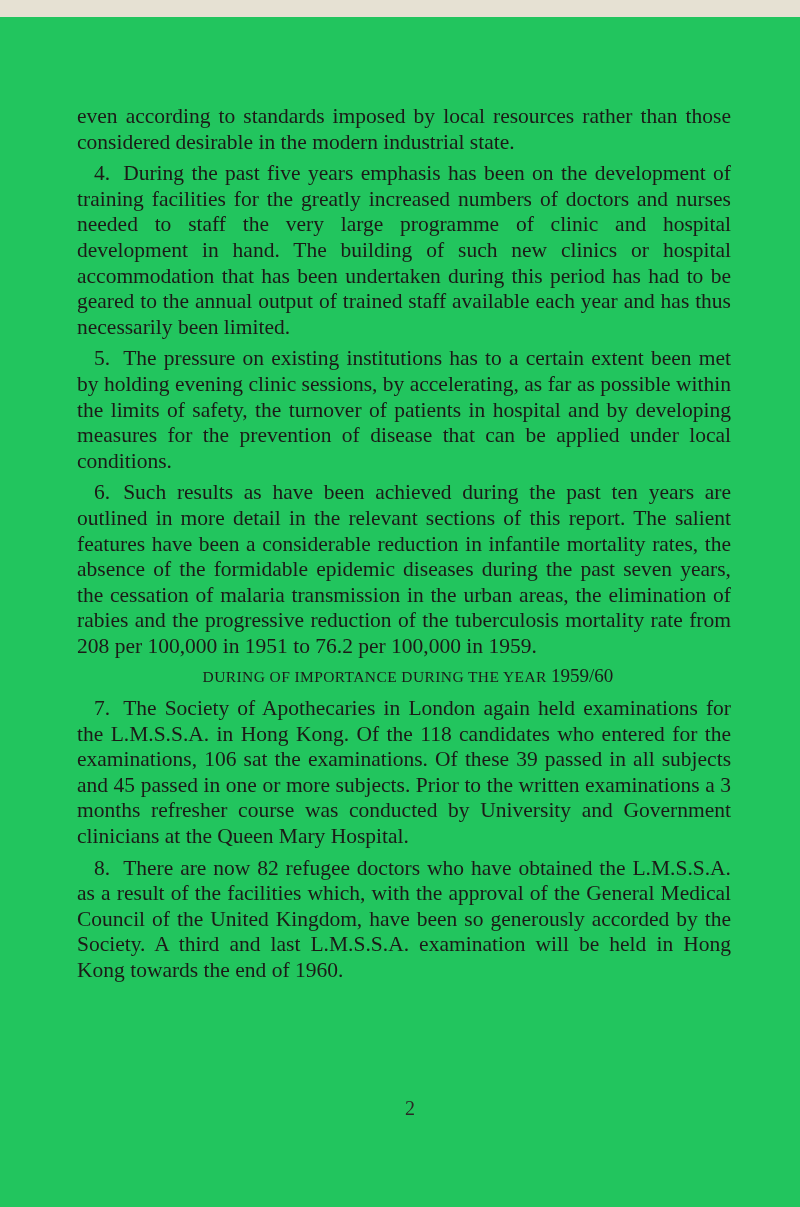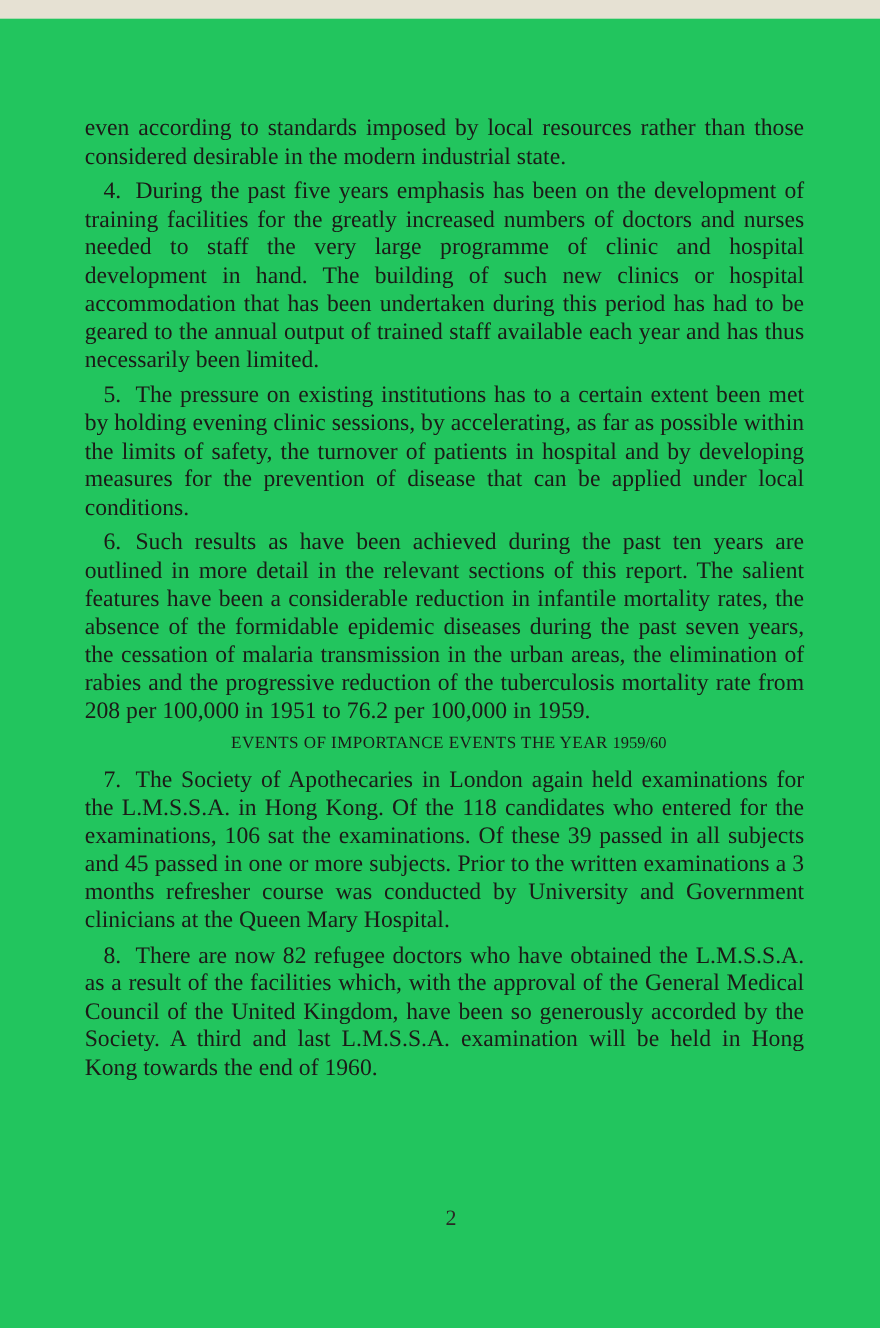--- a/index.html
+++ b/index.html
@@ -46,21 +46,21 @@
     }
     .heading {
       text-align: center;
       margin: 4px 0 2px 0;
       font-size: 15.5px;
       letter-spacing: 0.4px;
       line-height: 25.6px;
       padding-left: 8px;
     }
     .heading .year {
-      font-size: 15px;
+      font-size: 19px;
       letter-spacing: 0;
     }
     .page-number {
       position: absolute;
       top: 1080px;
       left: 0;
       width: 800px;
       text-align: center;
       font-family: "Liberation Serif", serif;
       font-size: 20px;
@@ -84,21 +84,21 @@
 
     <p class="para numbered">
       <span class="num">5.</span><span>The pressure on existing institutions has to a certain extent been met by holding evening clinic sessions, by accelerating, as far as possible within the limits of safety, the turnover of patients in hospital and by developing measures for the prevention of disease that can be applied under local conditions.</span>
     </p>
 
     <p class="para numbered">
       <span class="num">6.</span><span>Such results as have been achieved during the past ten years are outlined in more detail in the relevant sections of this report. The salient features have been a considerable reduction in infantile mortality rates, the absence of the formidable epidemic diseases during the past seven years, the cessation of malaria transmission in the urban areas, the elimination of rabies and the progressive reduction of the tuber­culosis mortality rate from 208 per 100,000 in 1951 to 76.2 per 100,000 in 1959.</span>
     </p>
 
     <p class="heading">
-      <span>EVENTS OF IMPORTANCE EVENTS THE YEAR</span>
+      <span>DURING OF IMPORTANCE DURING THE YEAR</span>
       <span class="year">1959/60</span>
     </p>
 
     <p class="para numbered">
       <span class="num">7.</span><span>The Society of Apothecaries in London again held examinations for the L.M.S.S.A. in Hong Kong. Of the 118 candidates who entered for the examinations, 106 sat the examinations. Of these 39 passed in all subjects and 45 passed in one or more subjects. Prior to the written examinations a 3 months refresher course was conducted by University and Government clinicians at the Queen Mary Hospital.</span>
     </p>
 
     <p class="para numbered">
       <span class="num">8.</span><span>There are now 82 refugee doctors who have obtained the L.M.S.S.A. as a result of the facilities which, with the approval of the General Medical Council of the United Kingdom, have been so generously accorded by the Society. A third and last L.M.S.S.A. examination will be held in Hong Kong towards the end of 1960.</span>
     </p>

